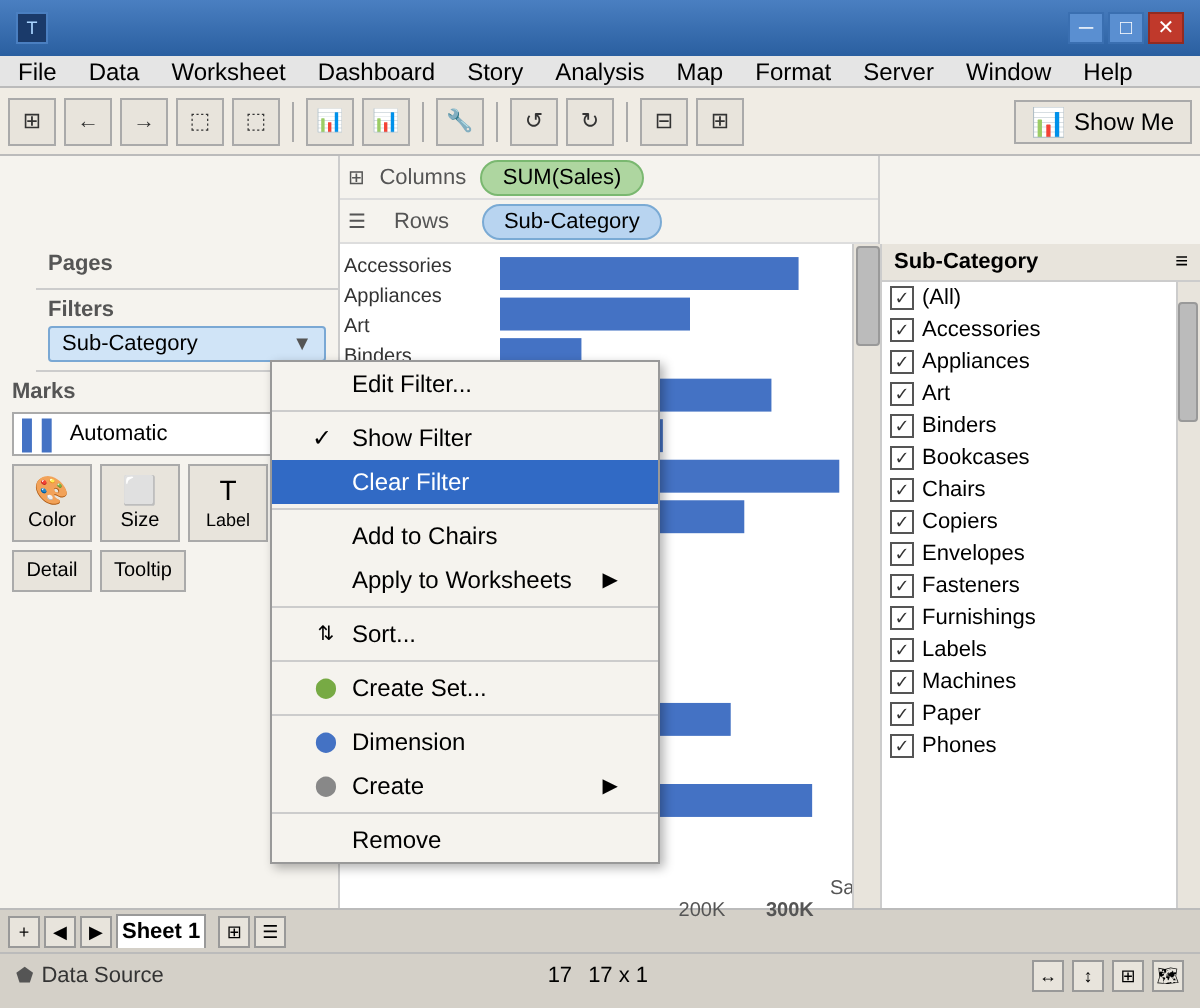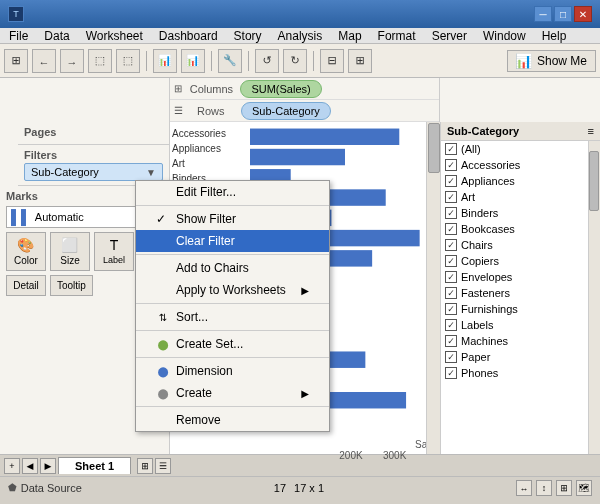--- a/index.html
+++ b/index.html
@@ -216,21 +216,21 @@
       border-top: 1px solid #bbb;
       display: flex;
       align-items: center;
       padding: 0 4px;
       gap: 2px;
     }
     .sheet-tab {
       background: #f5f3ee;
       border: 1px solid #999;
       border-bottom: none;
-      padding: 2px 16px;
+      padding: 2px 2px;
       font-size: 11px;
       cursor: pointer;
     }
     .sheet-tab.active { background: white; font-weight: bold; }
     .tab-icons { display: flex; gap: 2px; }
     .tab-icon-btn { width: 16px; height: 16px; background: #e8e4dc; border: 1px solid #999; display: flex; align-items: center; justify-content: center; font-size: 9px; cursor: pointer; }
 
     
     .status-bar {
       height: 22px;
@@ -405,21 +405,21 @@
           <rect x="0" y="178" width="170" height="13" fill="#4472c4"></rect>
 
           <rect x="0" y="194" width="90" height="13" fill="#4472c4"></rect>
 
           <rect x="0" y="210" width="230" height="13" fill="#4472c4"></rect>
         </svg>
 
         
         <div style="position:absolute; bottom:-20px; left:0; right:0; display:flex; font-size:10px; color:#555;">
           <span style="position:absolute; left:47%;">200K</span>
-          <span style="position:absolute; left:70%;">300K</span>
+          <span style="position:absolute; left:70%;font-weight:bold;">300K</span>
         </div>
       </div>
 
       <div style="position:absolute; left:0; top:4px; width:78px; font-size:10px; color:#333;">
         <div style="height:15px; line-height:15px; overflow:hidden; text-overflow:ellipsis; white-space:nowrap; padding-left:2px;">Accessories</div>
         <div style="height:15px; line-height:15px; overflow:hidden; text-overflow:ellipsis; white-space:nowrap; padding-left:2px;">Appliances</div>
         <div style="height:15px; line-height:15px; overflow:hidden; text-overflow:ellipsis; white-space:nowrap; padding-left:2px;">Art</div>
         <div style="height:15px; line-height:15px; overflow:hidden; text-overflow:ellipsis; white-space:nowrap; padding-left:2px;">Binders</div>
         <div style="height:15px; line-height:15px; overflow:hidden; text-overflow:ellipsis; white-space:nowrap; padding-left:2px;">Bookcases</div>
         <div style="height:15px; line-height:15px; overflow:hidden; text-overflow:ellipsis; white-space:nowrap; padding-left:2px;">Chairs</div>

